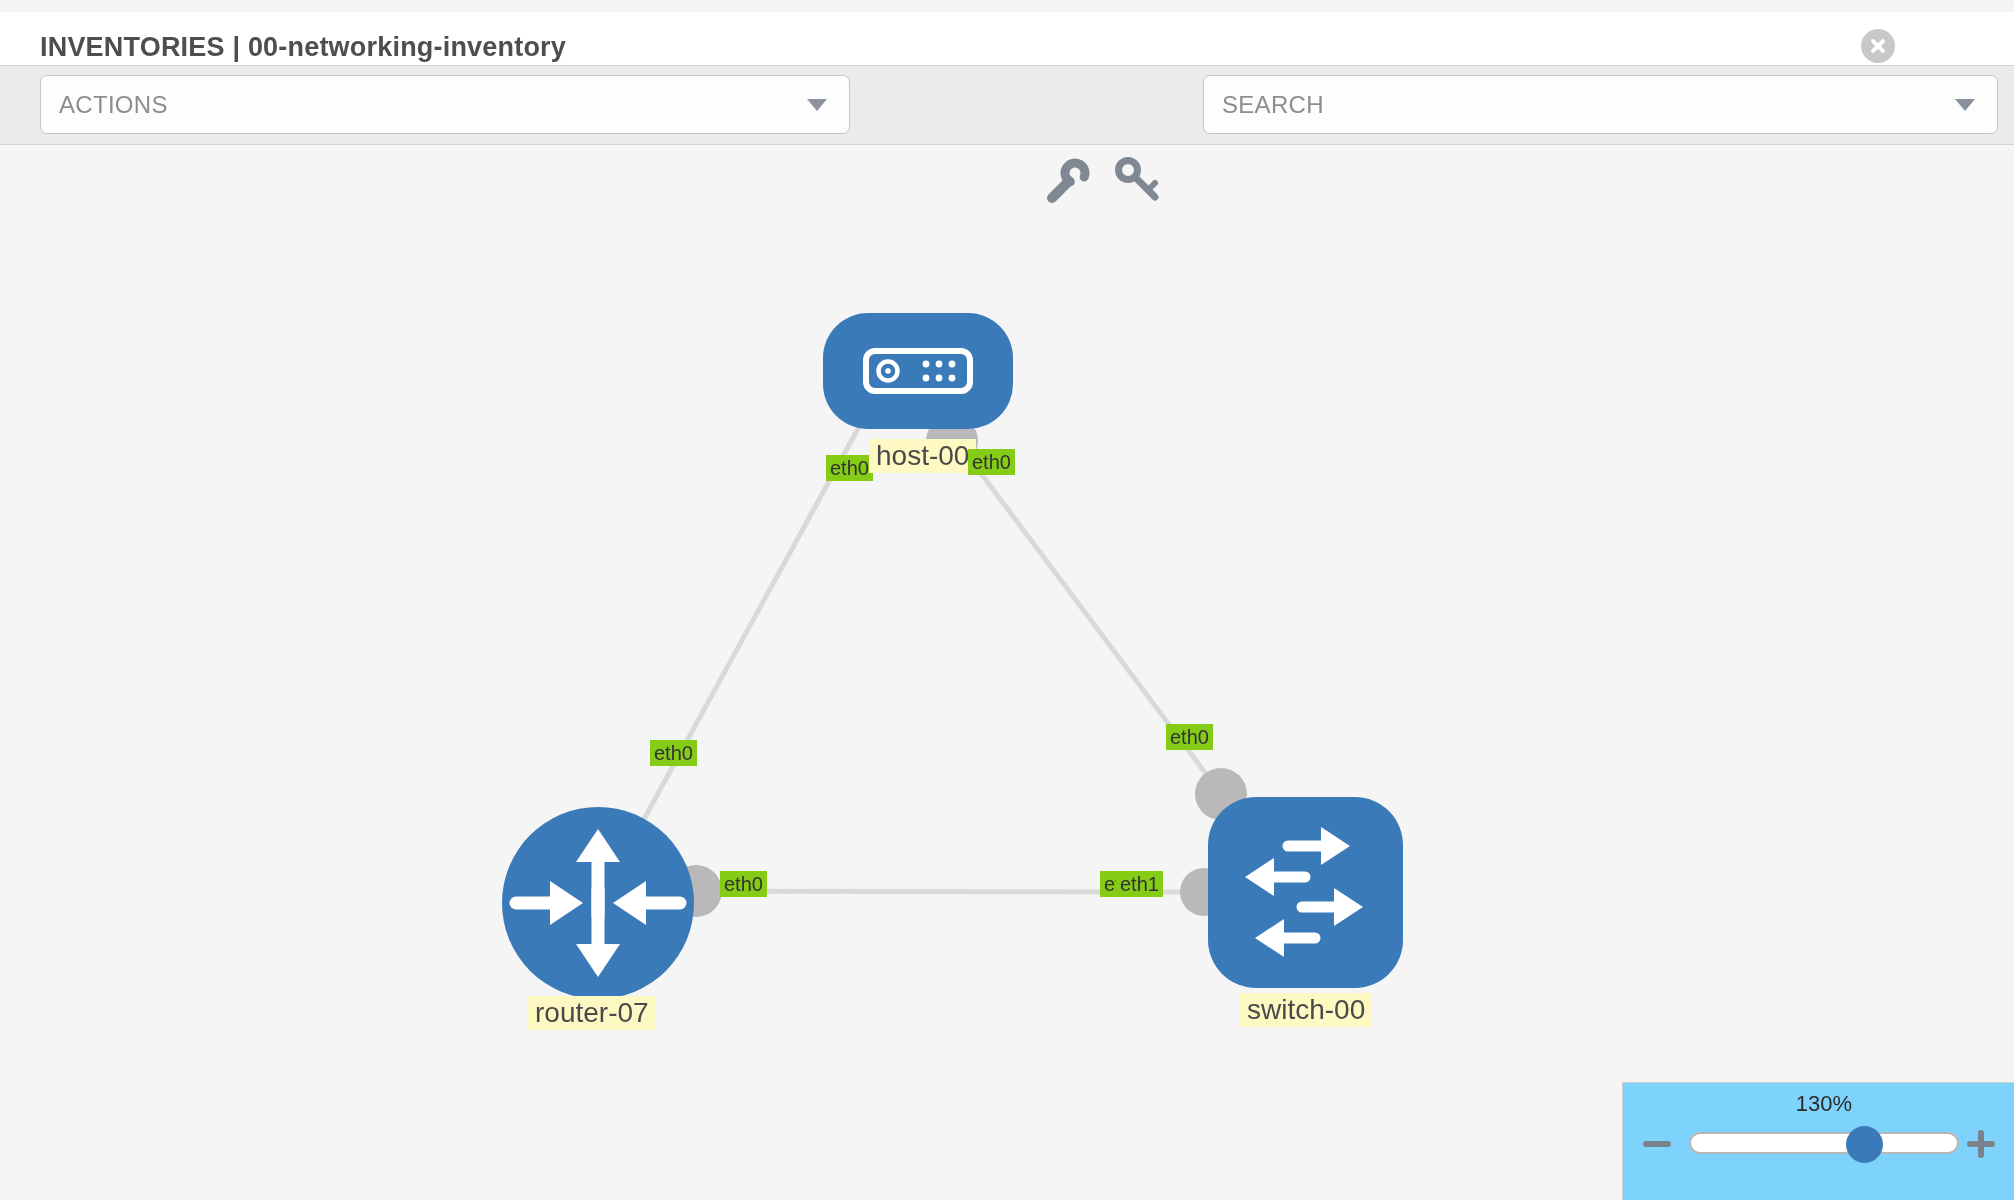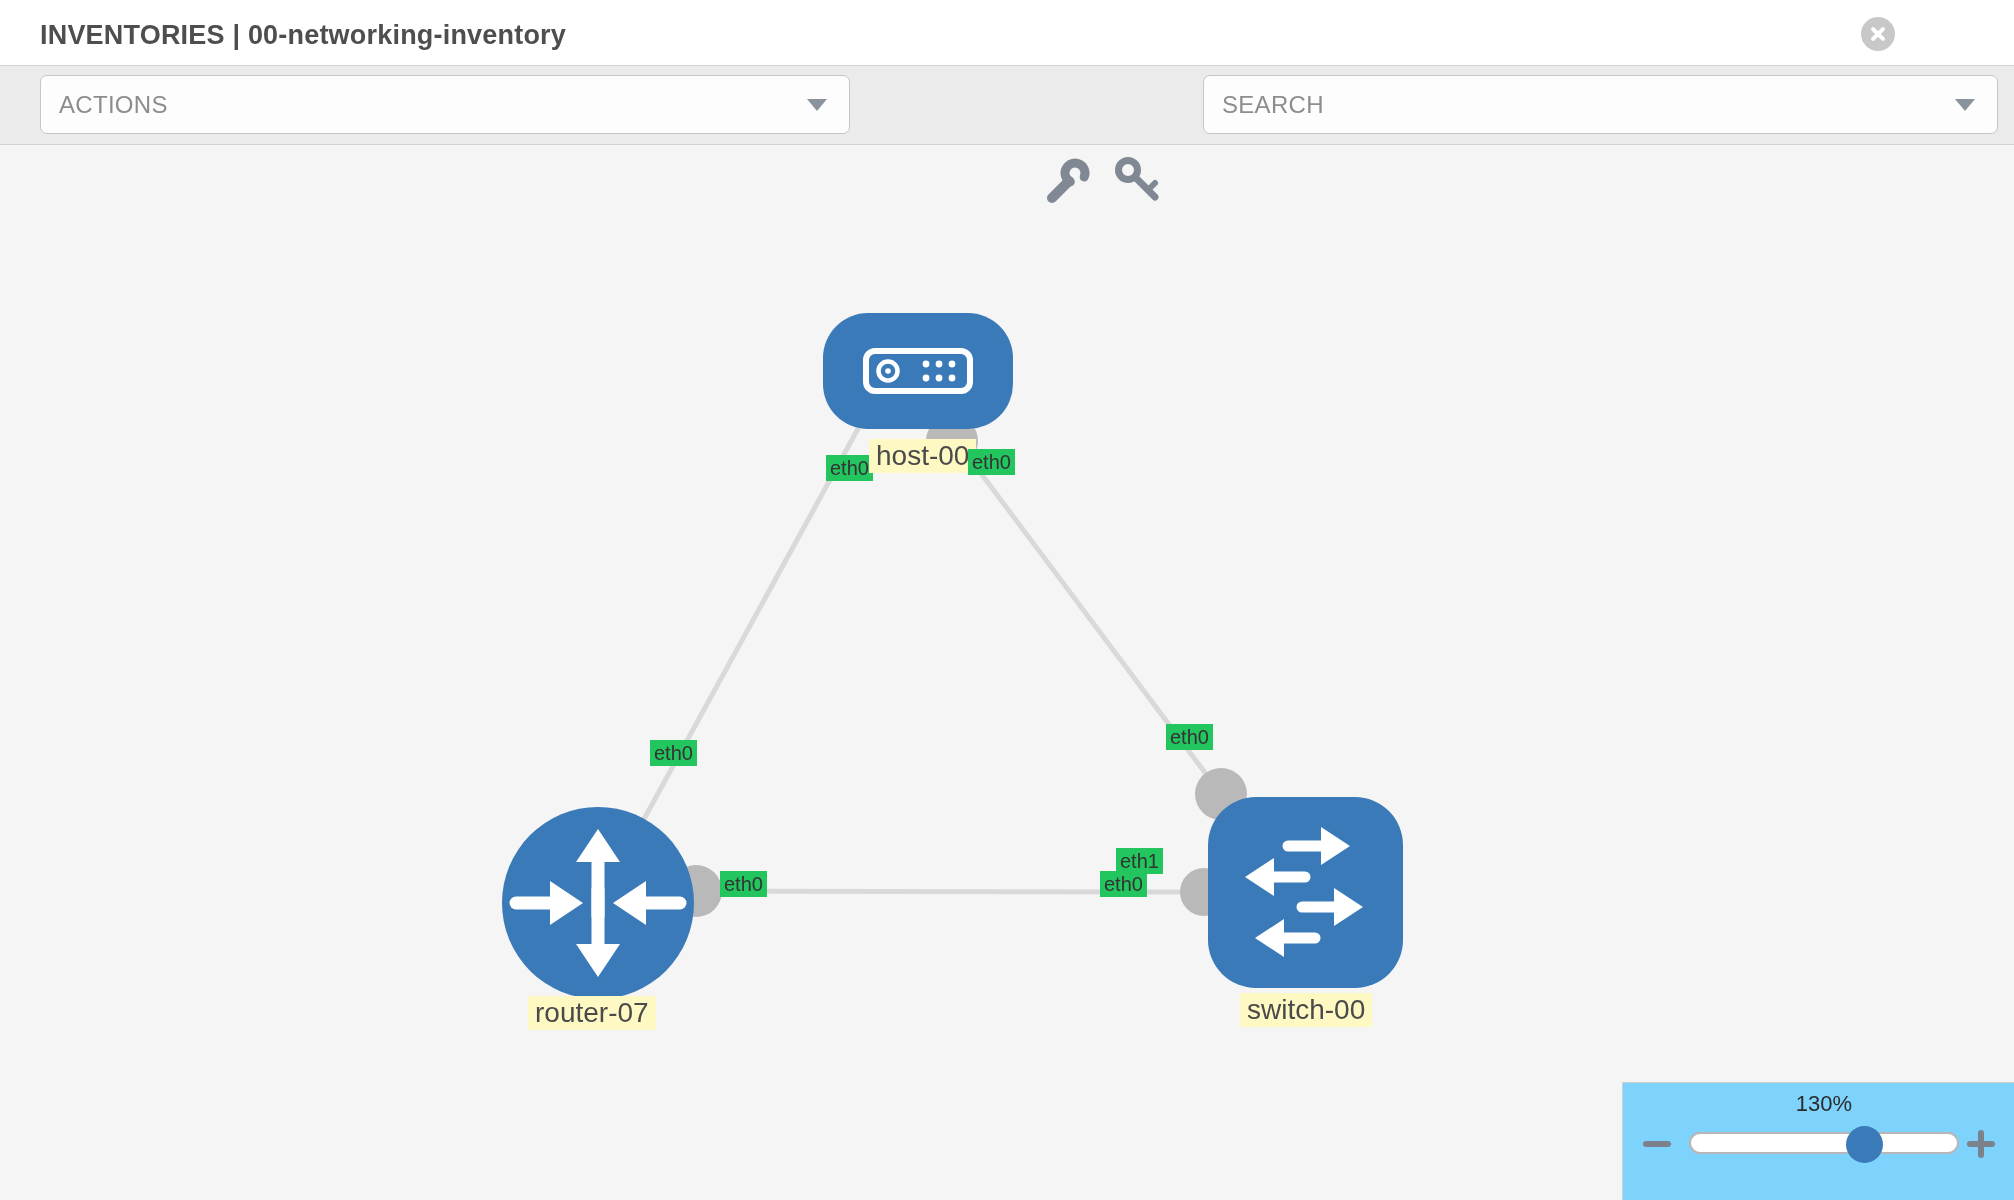--- a/index.html
+++ b/index.html
@@ -1,20 +1,20 @@
 <!DOCTYPE html>
 <html><head>
 <meta charset="utf-8">
 <style>
   html,body{margin:0;padding:0;background:#ffffff;}
   #app{position:relative;width:2014px;height:1200px;overflow:hidden;
        font-family:"Liberation Sans","DejaVu Sans",sans-serif;background:#f5f5f5;}
 
   
-  .header{position:absolute;left:0;top:0;width:2014px;height:97px;background:#ffffff;z-index:6;}
+  .header{position:absolute;left:0;top:12px;width:2014px;height:97px;background:#ffffff;z-index:6;}
   .header-title{position:absolute;left:40px;top:20px;font-size:27px;font-weight:bold;color:#4e4e4e;letter-spacing:.2px;}
   .close-btn{position:absolute;left:1861px;top:17px;width:34px;height:34px;border-radius:50%;
              background:#c8c8c8;cursor:pointer;}
   .close-btn .bar{position:absolute;left:8px;top:15px;width:18px;height:4px;border-radius:2px;background:#ffffff;}
   .close-btn .bar.b1{transform:rotate(45deg);}
   .close-btn .bar.b2{transform:rotate(-45deg);}
 
   
   .toolbar{position:absolute;left:0;top:65px;width:2014px;height:80px;background:#ebebeb;
            border-top:1px solid #d2d2d2;border-bottom:1px solid #d2d2d2;box-sizing:border-box;z-index:6;}
@@ -26,21 +26,21 @@
          border-top:12px solid #8a929c;}
   .actions-box{left:40px;width:810px;}
   .search-box{left:1203px;width:795px;}
   .tool-icon{position:absolute;top:88px;width:52px;height:52px;cursor:pointer;}
 
   
   .canvas{position:absolute;left:0;top:155px;width:2014px;height:1045px;background:#f5f5f5;z-index:0;}
   svg.graph{position:absolute;left:0;top:155px;z-index:1;}
 
   
-  .iface-label{position:absolute;background:#22c55e;color:#333333;font-size:20px;line-height:1.2;
+  .iface-label{position:absolute;background:#84cc16;color:#333333;font-size:20px;line-height:1.2;
                padding:1px 4px;z-index:2;white-space:nowrap;}
   .node-label{position:absolute;background:#fef9c3;color:#4a4a4a;font-size:28px;line-height:1.15;
               padding:1px 7px;z-index:2;white-space:nowrap;}
   .over-label{z-index:3;}
 
   
   .zoom-panel{position:absolute;left:1622px;top:1082px;width:392px;height:118px;background:#7dd3fc;
               border-left:1px solid #cfcfcf;border-top:1px solid #cfcfcf;box-sizing:border-box;z-index:6;}
   .zoom-level{position:absolute;left:66px;top:8px;width:270px;text-align:center;font-size:22px;color:#2b2b2b;}
   .zoom-minus{position:absolute;left:20px;top:58px;width:28px;height:6px;border-radius:3px;background:#7b828b;cursor:pointer;}
@@ -156,21 +156,21 @@
 
   <div class="iface-label" style="left:826px;top:455px;">eth0</div>
   <div class="node-label" style="left:869px;top:439px;">host-00</div>
   <div class="iface-label" style="left:968px;top:449px;">eth0</div>
 
   <div class="iface-label" style="left:650px;top:740px;">eth0</div>
   <div class="iface-label" style="left:1166px;top:724px;">eth0</div>
 
   <div class="iface-label" style="left:720px;top:871px;">eth0</div>
   <div class="iface-label" style="left:1100px;top:871px;">eth0</div>
-  <div class="iface-label over-label" style="left:1116px;top:848px;">eth1</div>
+  <div class="iface-label over-label" style="left:1116px;top:871px;">eth1</div>
 
   <div class="node-label" style="left:528px;top:996px;">router-07</div>
   <div class="node-label" style="left:1240px;top:993px;">switch-00</div>
 
   <div class="zoom-panel">
     <div class="zoom-level">130%</div>
     <div class="zoom-minus">
       <span></span>
     </div>
     <div class="zoom-track"></div>

